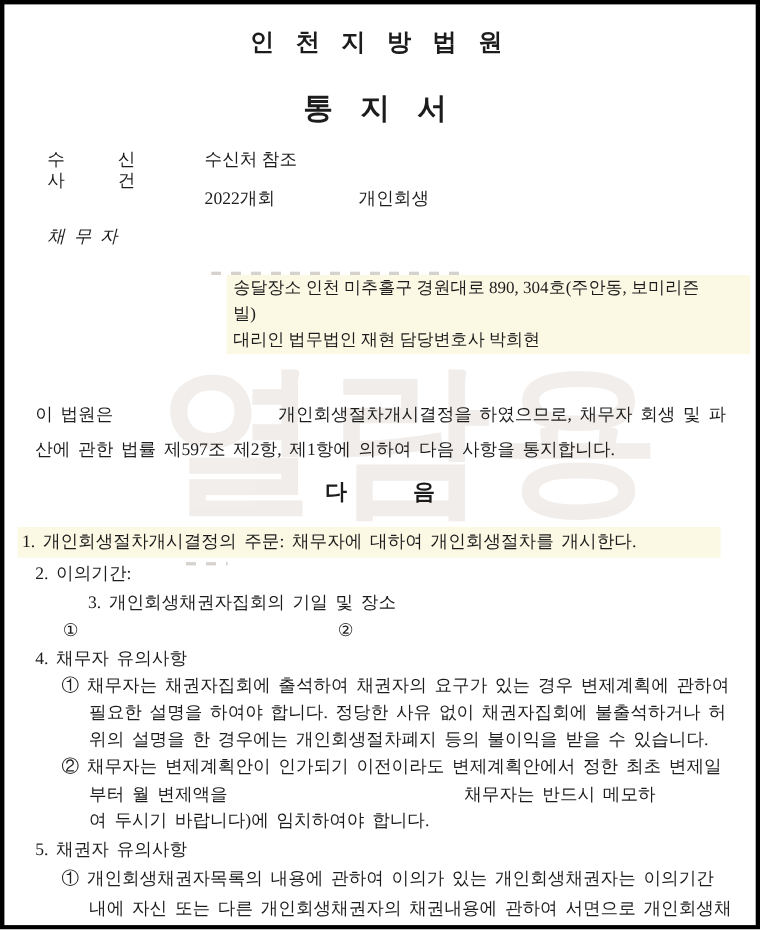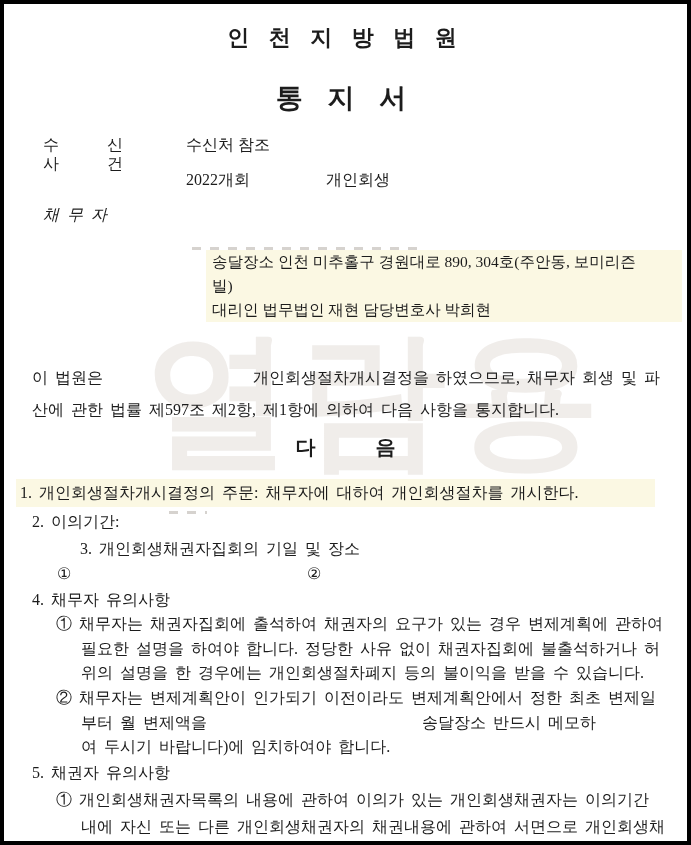--- a/index.html
+++ b/index.html
@@ -83,21 +83,21 @@
   <div class="abs body-text layer" style="left:28px; top:584px;">4. 채무자 유의사항</div>
 
   <div class="abs body-text layer" style="left:52px; top:608px; width:614px; line-height:24.5px;">
     <div><span>①</span> <span>채무자는 채권자집회에 출석하여 채권자의 요구가 있는 경우 변제계획에 관하여</span></div>
     <div class="indent">필요한 설명을 하여야 합니다. 정당한 사유 없이 채권자집회에 불출석하거나 허</div>
     <div class="indent">위의 설명을 한 경우에는 개인회생절차폐지 등의 불이익을 받을 수 있습니다.</div>
   </div>
 
   <div class="abs body-text layer" style="left:52px; top:682px; width:614px; line-height:24.5px;">
     <div><span>②</span> <span>채무자는 변제계획안이 인가되기 이전이라도 변제계획안에서 정한 최초 변제일</span></div>
-    <div class="indent"><span>부터 월 변제액을</span><span class="gap" style="width:215px;"></span><span>송달장소 반드시 메모하</span></div>
+    <div class="indent"><span>부터 월 변제액을</span><span class="gap" style="width:215px;"></span><span>채무자는 반드시 메모하</span></div>
     <div class="indent">여 두시기 바랍니다)에 임치하여야 합니다.</div>
   </div>
 
   <div class="abs body-text layer" style="left:28px; top:757px;">5. 채권자 유의사항</div>
 
   <div class="abs body-text layer" style="left:52px; top:782px; width:614px; line-height:27px;">
     <div><span>①</span> <span>개인회생채권자목록의 내용에 관하여 이의가 있는 개인회생채권자는 이의기간</span></div>
     <div class="indent">내에 자신 또는 다른 개인회생채권자의 채권내용에 관하여 서면으로 개인회생채</div>
   </div>
 

